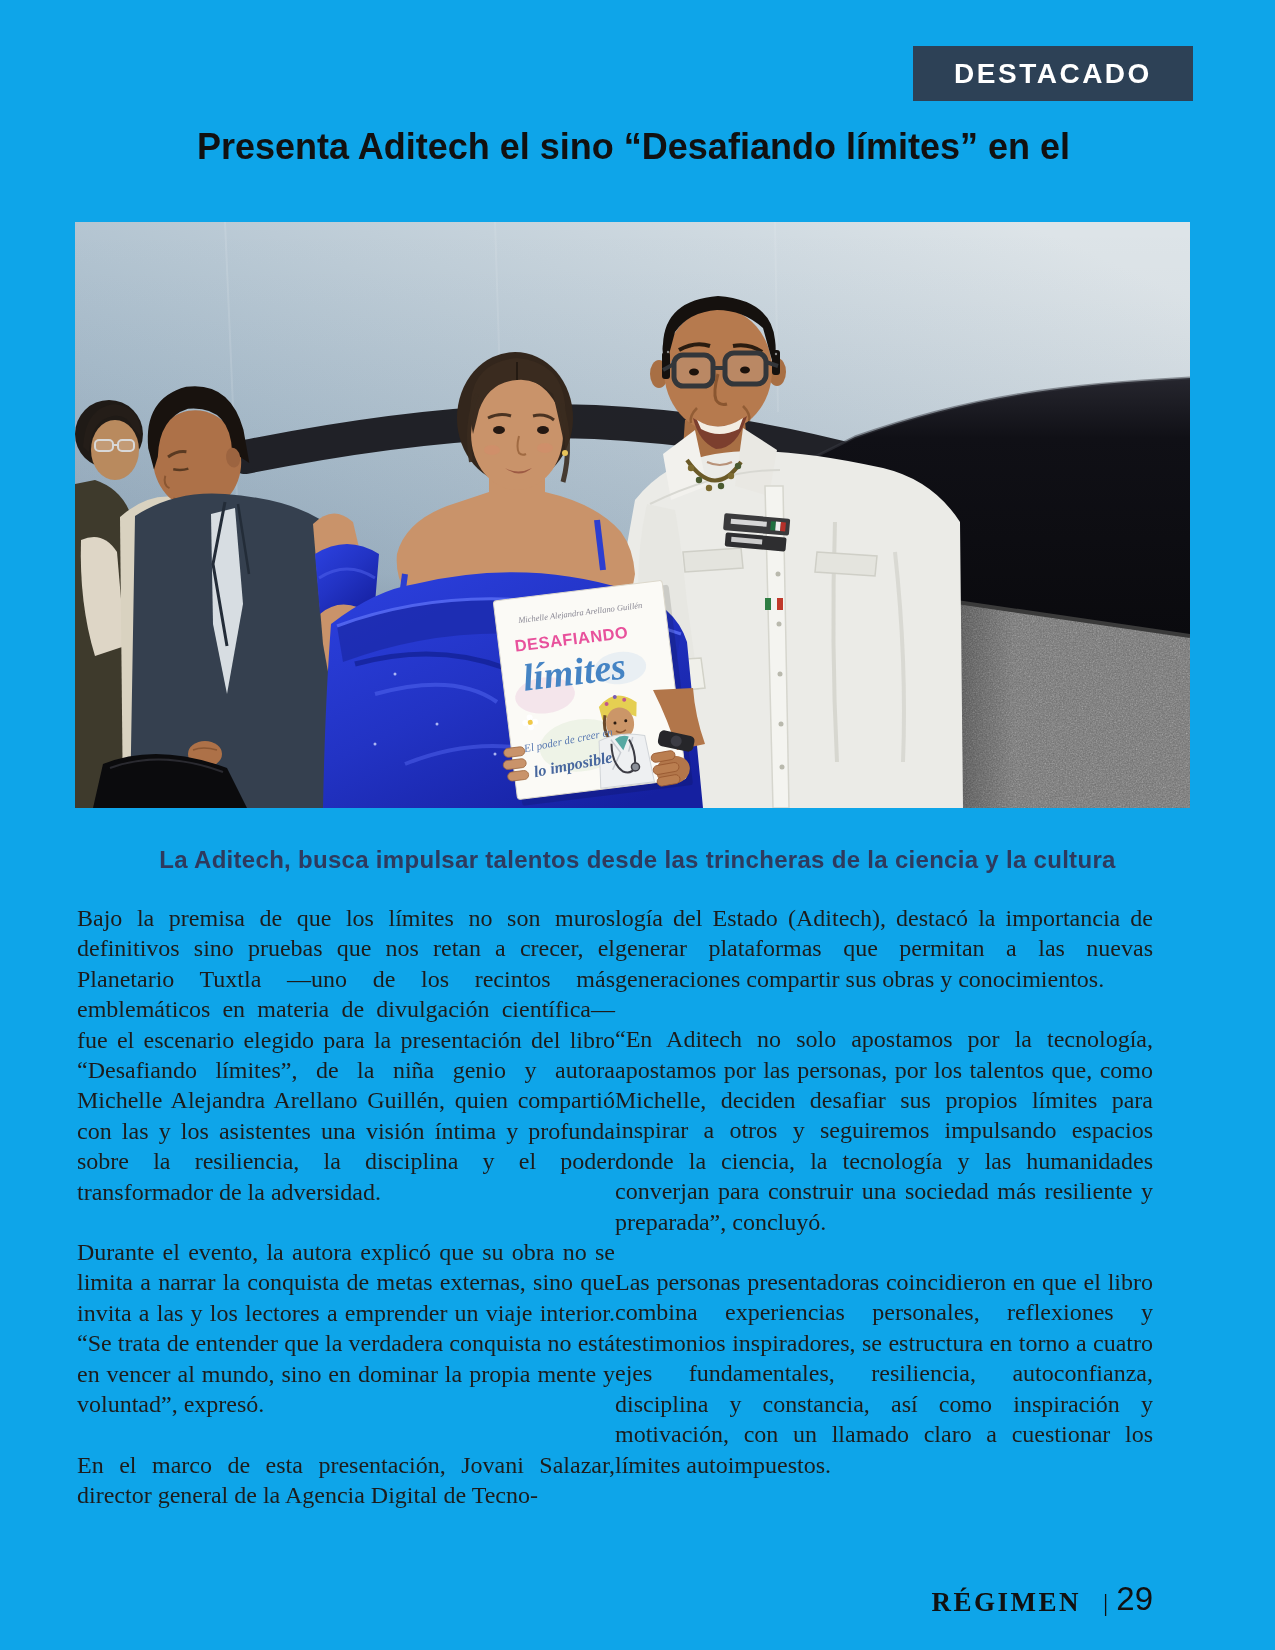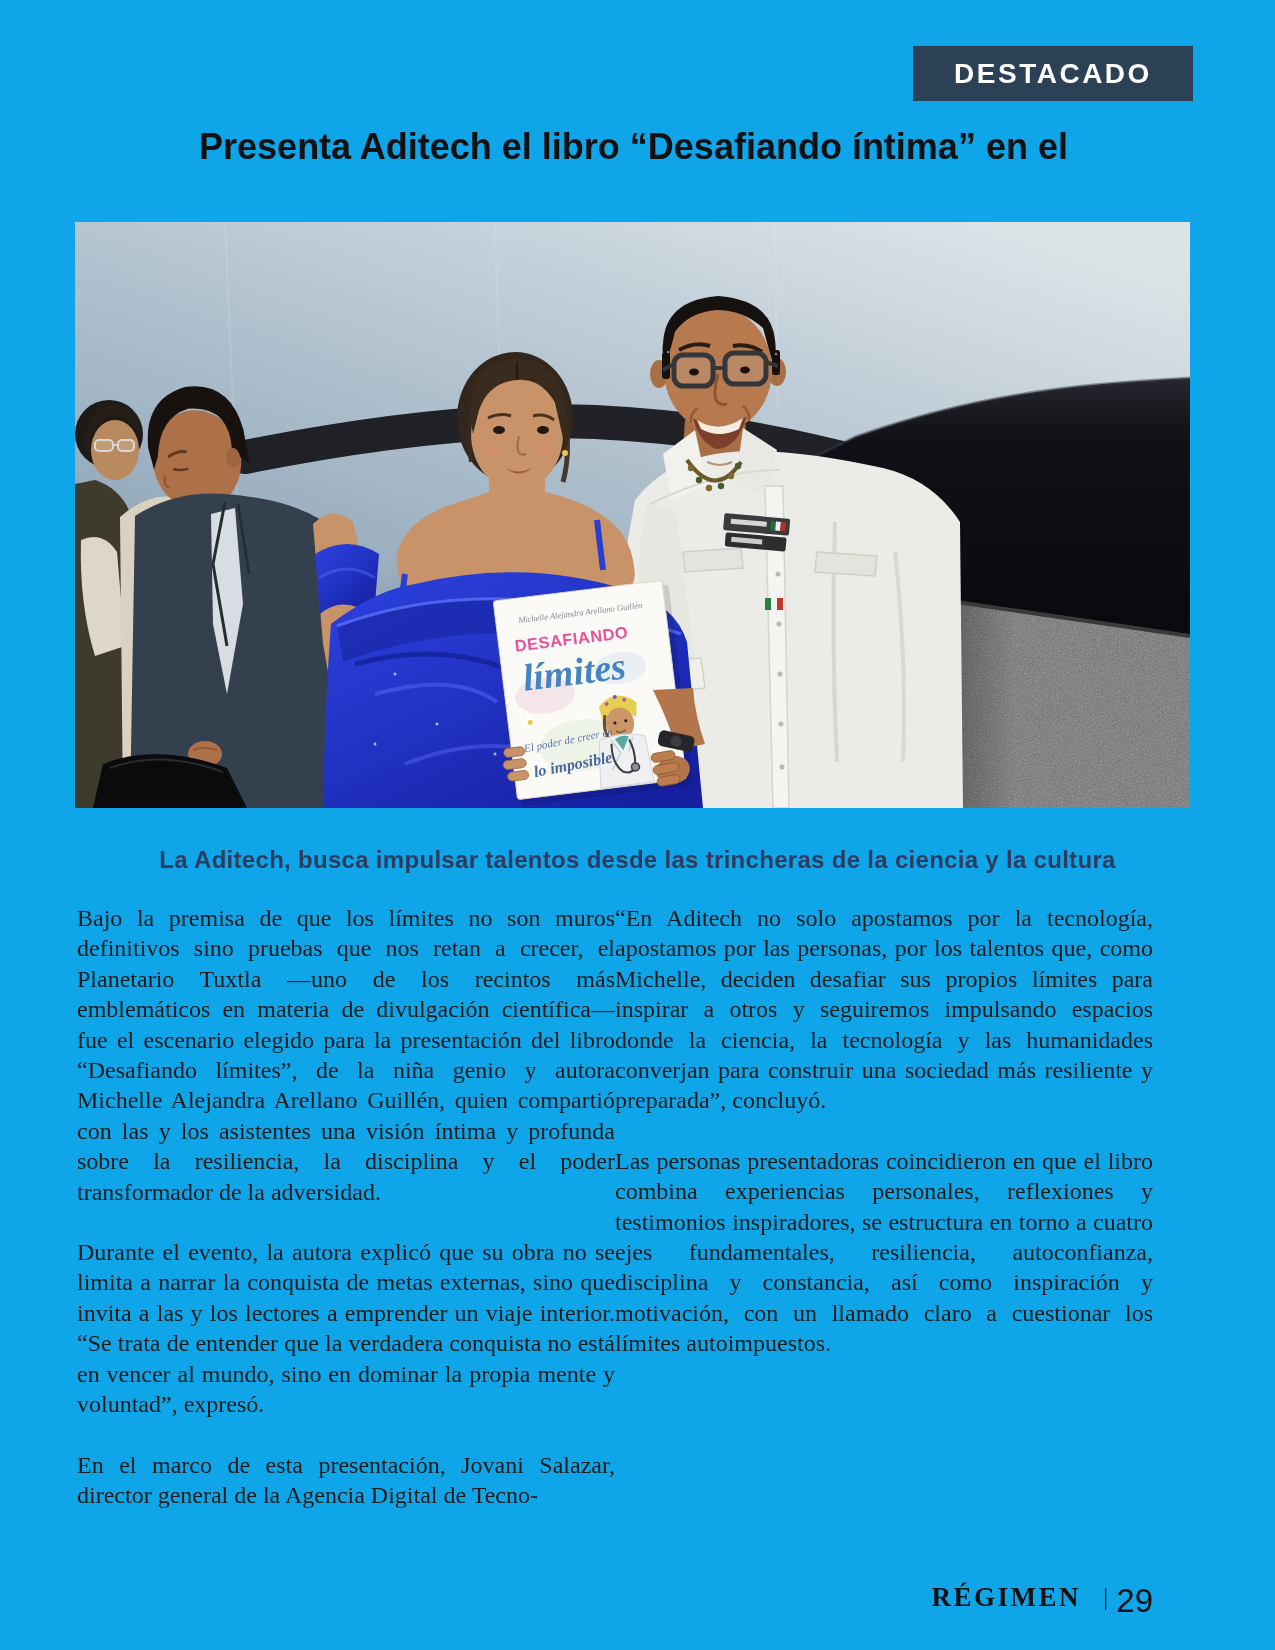--- a/index.html
+++ b/index.html
@@ -30,38 +30,38 @@
   }
   .columns {
     position:absolute; left:77px; top:903px; width:1113px;
     display:flex; 
     font-family:"Liberation Serif", serif; color:#1c1c1c;
   }
   .col { width:538px; font-size:24px; line-height:30.4px; text-align:justify; }
   .col p + p { margin-top:30px; }
   .footer {
     position:absolute; top:1582px; right:122px; height:36px;
-    display:flex; align-items:flex-start;
+    display:flex; align-items:flex-end;
     font-family:"Liberation Serif", serif; color:#111111;
   }
   .footer .mag { font-size:27px; font-weight:700; letter-spacing:2.5px; }
   .footer .sep { font-size:26px; font-weight:400; margin:0 8px 0 22px; }
   .footer .num { font-size:33px; font-weight:400; font-family:"Liberation Sans", sans-serif; }
 </style>
 </head>
 <body>
 
 <div class="page">
 
   <div class="badge">
     <span>DESTACADO</span>
   </div>
 
   <div class="title">
-    <div>Presenta Aditech el libro “Desafiando íntima” en el</div>
+    <div>Presenta Aditech el sino “Desafiando límites” en el</div>
   </div>
 
   <div class="photo">
     <svg viewBox="0 0 1115 586" xmlns="http://www.w3.org/2000/svg">
       <defs>
         <linearGradient id="dome" x1="0" y1="1" x2="0.85" y2="0">
           <stop offset="0" stop-color="#7e96ad"></stop>
           <stop offset="0.45" stop-color="#a8bccb"></stop>
           <stop offset="1" stop-color="#dde4e8"></stop>
         </linearGradient>
@@ -336,20 +336,21 @@
 
   <div class="subtitle">La Aditech, busca impulsar talentos desde las trincheras de la ciencia y la cultura</div>
 
   <div class="columns">
     <div class="col">
       <p>Bajo la premisa de que los límites no son muros definitivos sino pruebas que nos retan a crecer, el Planetario Tuxtla —uno de los recintos más emblemáticos en materia de divulgación científica— fue el escenario elegido para la presentación del libro “Desafiando límites”, de la niña genio y autora Michelle Alejandra Arellano Guillén, quien compartió con las y los asistentes una visión íntima y profunda sobre la resiliencia, la disciplina y el poder transformador de la adversidad.</p>
       <p>Durante el evento, la autora explicó que su obra no se limita a narrar la conquista de metas externas, sino que invita a las y los lectores a emprender un viaje interior. “Se trata de entender que la verdadera conquista no está en vencer al mundo, sino en dominar la propia mente y voluntad”, expresó.</p>
       <p>En el marco de esta presentación, Jovani Salazar, director general de la Agencia Digital de Tecno-</p>
     </div>
     <div class="col">
+      <p>logía del Estado (Aditech), destacó la importancia de generar plataformas que permitan a las nuevas generaciones compartir sus obras y conocimientos.</p>
       <p>“En Aditech no solo apostamos por la tecnología, apostamos por las personas, por los talentos que, como Michelle, deciden desafiar sus propios límites para inspirar a otros y seguiremos impulsando espacios donde la ciencia, la tecnología y las humanidades converjan para construir una sociedad más resiliente y preparada”, concluyó.</p>
       <p>Las personas presentadoras coincidieron en que el libro combina experiencias personales, reflexiones y testimonios inspiradores, se estructura en torno a cuatro ejes fundamentales, resiliencia, autoconfianza, disciplina y constancia, así como inspiración y motivación, con un llamado claro a cuestionar los límites autoimpuestos.</p>
     </div>
   </div>
 
   <div class="footer">
     <span class="mag">RÉGIMEN</span>
     <span class="sep">|</span>
     <span class="num">29</span>
   </div>

